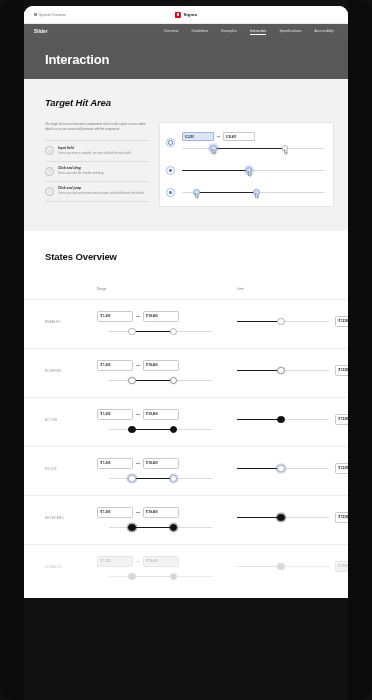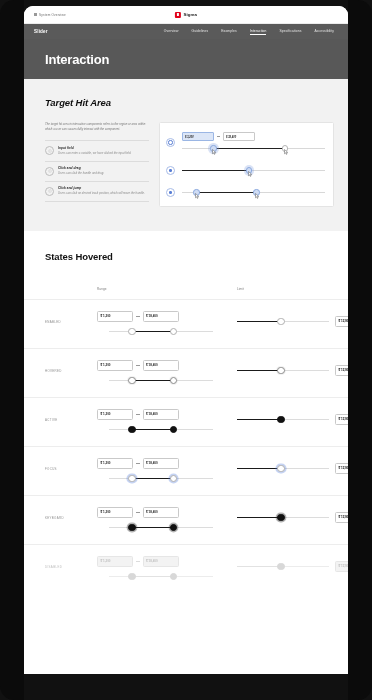--- a/index.html
+++ b/index.html
@@ -10,21 +10,21 @@
     -webkit-font-smoothing:antialiased;
   }
   .device{
     position:absolute;left:0;top:0;width:372px;height:700px;
     background:#111;
   }
   .bezel-l,.bezel-r{position:absolute;top:0;bottom:0;width:24px;background:#0b0b0b;}
   .bezel-l{left:0;border-radius:14px 0 0 14px;}
   .bezel-r{right:0;border-radius:0 14px 14px 0;}
   .screen{
-    position:absolute;left:24px;top:6px;width:324px;height:668px;
+    position:absolute;left:24px;top:6px;width:324px;height:592px;
     background:#ffffff;overflow:hidden;
     border-radius:9px 9px 0 0;
   }
 
   
   .utilbar{
     height:17px;background:#ffffff;border-bottom:1px solid #ececec;
     display:flex;align-items:center;position:relative;
   }
   .util-left{display:flex;align-items:center;gap:2px;padding-left:10px;}
@@ -311,21 +311,21 @@
                     </svg>
                   </div>
                 </div>
               </div>
             </div>
           </div>
       </div>
     </div>
 
     <div class="sect-white">
-      <h2 class="sect-title">States Hovered</h2>
+      <h2 class="sect-title">States Overview</h2>
       <div class="states-head">
         <div class="col-sp"></div>
         <div class="col-range"><span class="col-h">Range</span></div>
         <div class="col-limit"><span class="col-h">Limit</span></div>
       </div>
       <div id="states-body">
           <div class="srow">
             <div class="srow-label">Enabled</div>
             <div class="srow-range">
               <div class="rfields">

